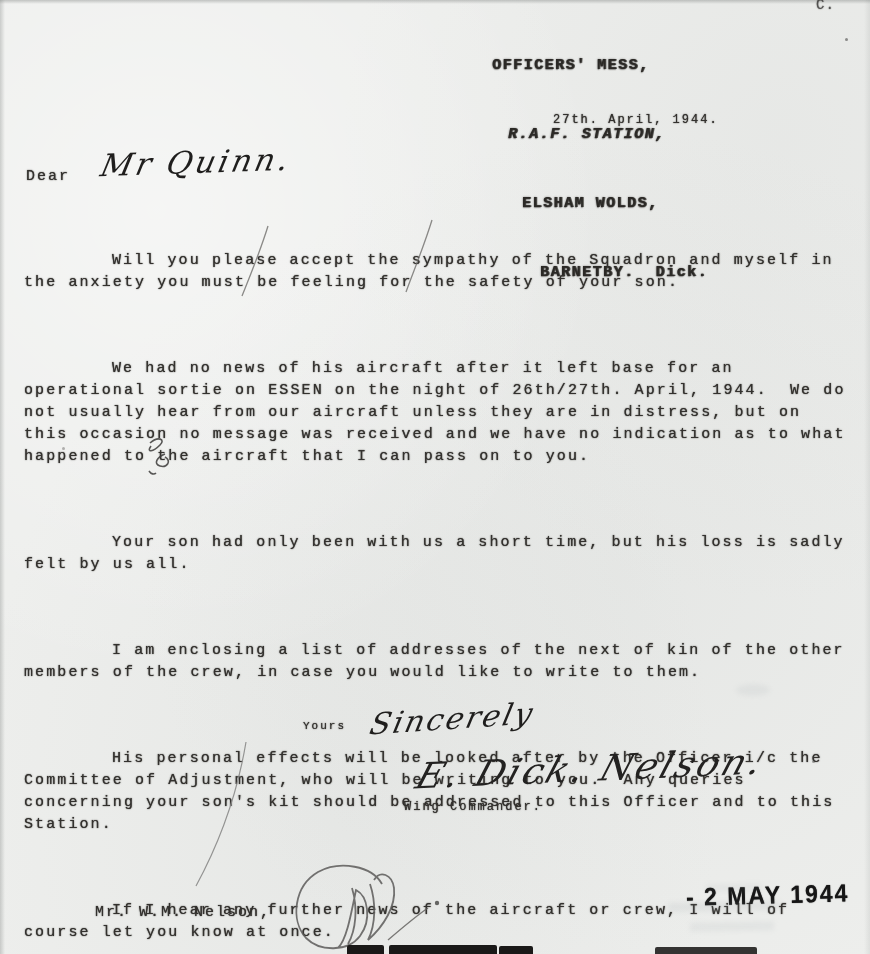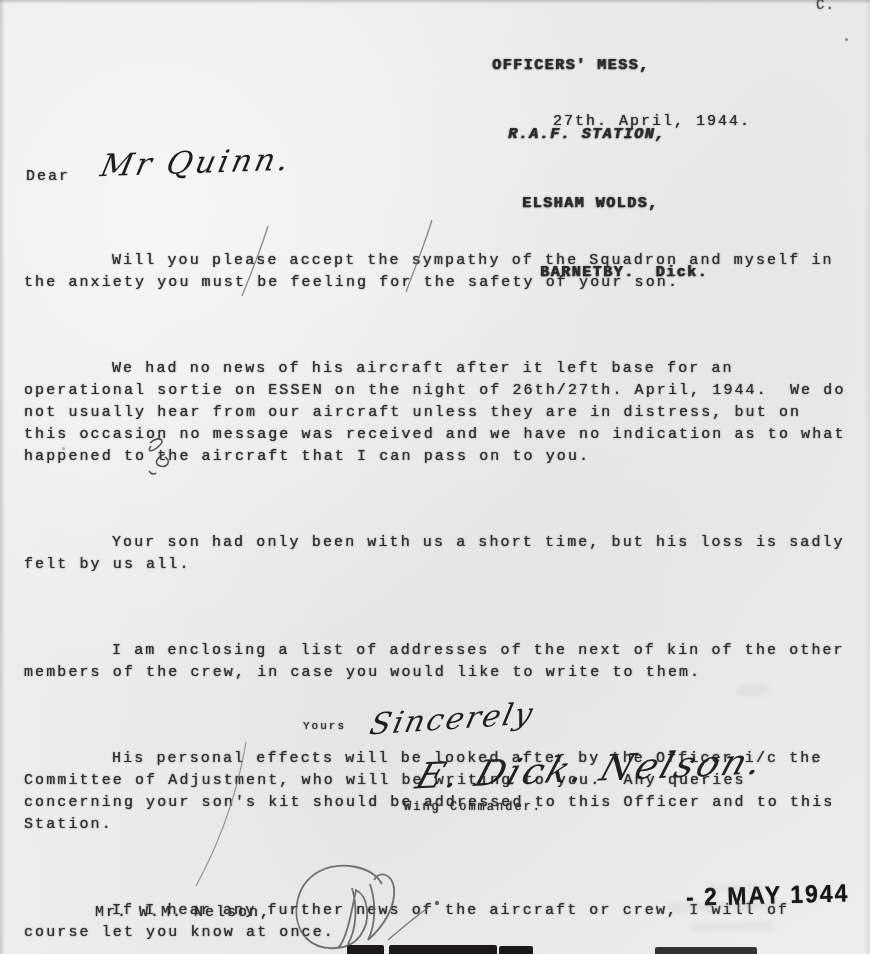--- a/index.html
+++ b/index.html
@@ -29,21 +29,21 @@
   }
   .typed-heavy {
     font-weight:bold; color:#2b2926;
     text-shadow:1px 0 0 rgba(43,41,38,.75), 0 0 2px rgba(30,28,26,.55), 0 1px 1px rgba(60,58,54,.4);
   }
   .letterhead { position:absolute; top:8px; left:492px; font-size:15px; line-height:23px; letter-spacing:1.5px; }
   .lh-line { display:block; }
   .lh-line:nth-child(2){ margin-left:16px;font-style:italic; }
   .lh-line:nth-child(3){ margin-left:30px; }
   .lh-line:nth-child(4){ margin-left:48px; }
-  .dateline { position:absolute; top:113px; left:553px; font-size:15px; letter-spacing:2px; }
+  .dateline { position:absolute; top:113px; left:553px; font-size:12px; letter-spacing:2px; }
   .salutation-typed { position:absolute; top:168px; left:26px; font-size:15px; letter-spacing:2px; }
   .handwriting {
     font-family:"DejaVu Serif","Liberation Serif",serif;
     font-style:italic; color:#1f1e1d;
   }
   .hw-name { position:absolute; top:144px; left:102px; font-size:31px; letter-spacing:3px; transform:skewX(-14deg) rotate(-2deg); }
   .body-block { position:absolute; top:206px; left:24px; width:822px; font-size:15px; line-height:22px; letter-spacing:2.1px; }
   .body-block p { margin:0 0 20px 0; text-indent:88px; }
   .closing-yours { position:absolute; top:720px; left:303px; font-size:11px; letter-spacing:2px; }
   .hw-sincerely { position:absolute; top:701px; left:372px; font-size:30px; letter-spacing:2px; transform:skewX(-16deg) rotate(-4deg); }

